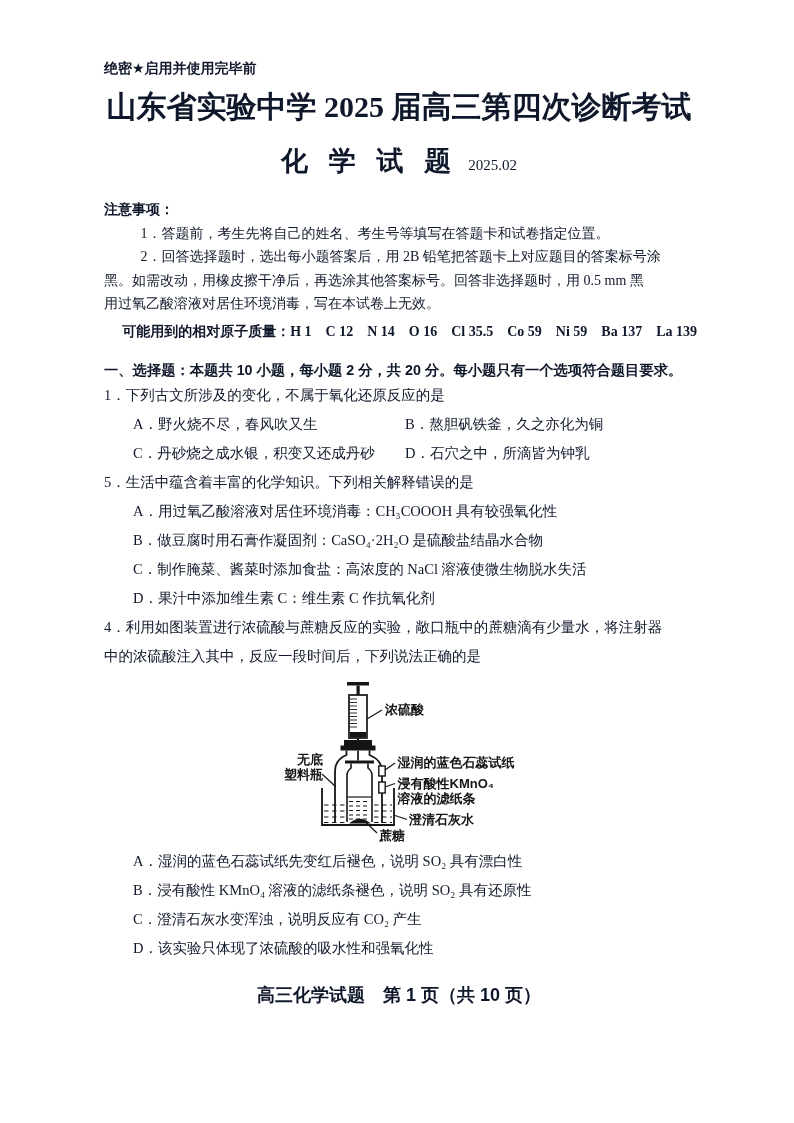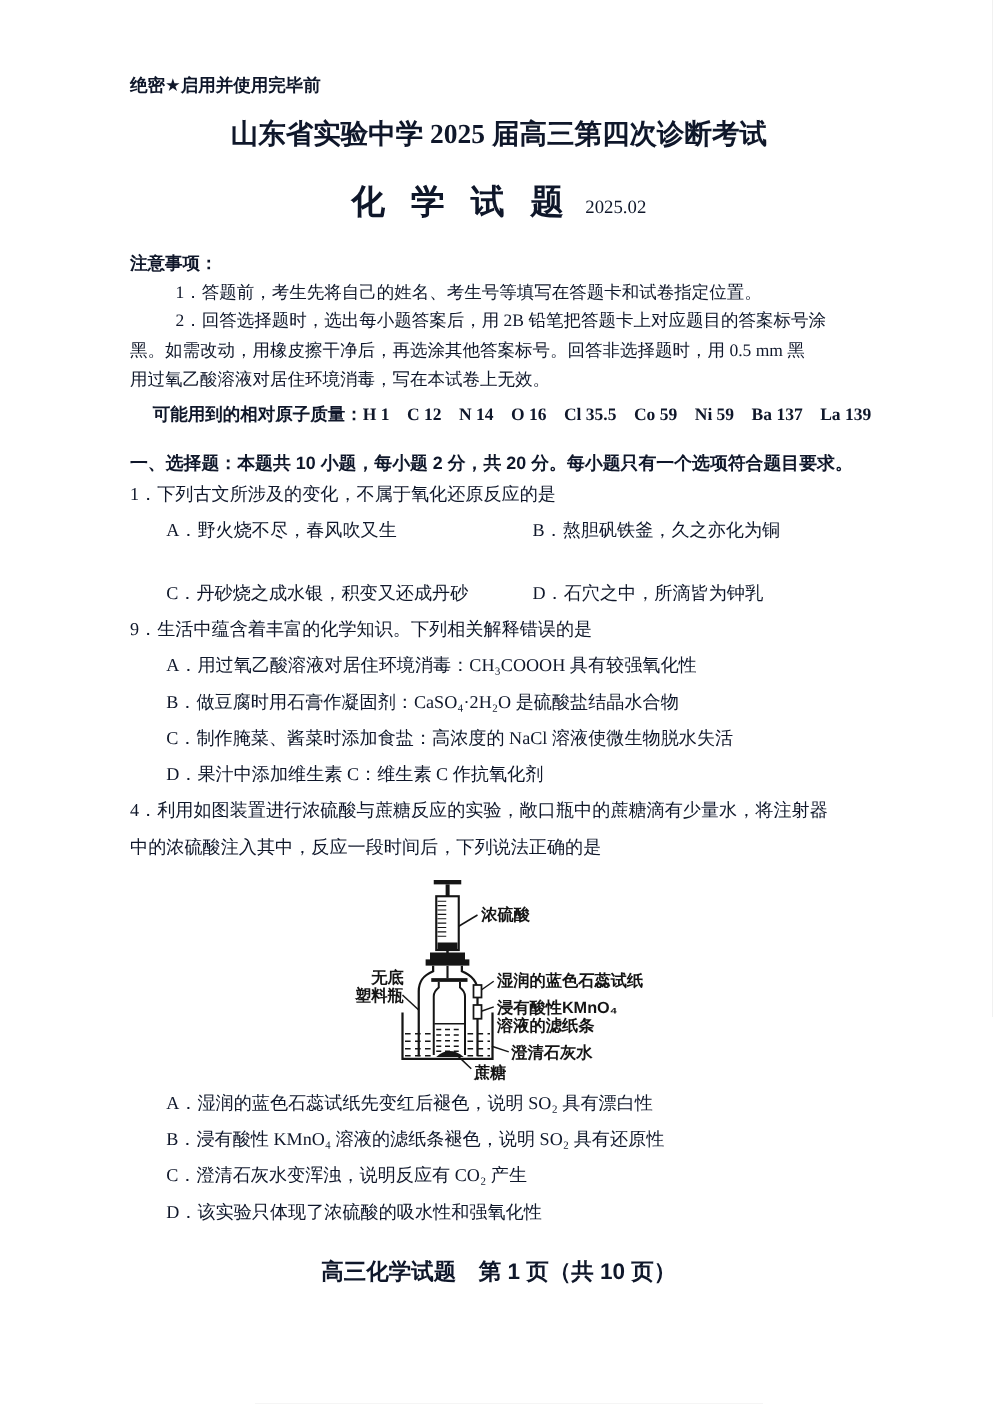--- a/index.html
+++ b/index.html
@@ -9,34 +9,34 @@
     margin:0 auto;
     background:#ffffff;
     box-sizing:border-box;
     padding:0 100px 0 104px;
     overflow:hidden;
     color:#0f172a;
     font-family:"Liberation Serif","DejaVu Serif",serif;
   }
   .hei{font-family:"Liberation Sans","DejaVu Sans",sans-serif;}
   .security{padding-top:60px;font-size:14px;font-weight:700;}
-  .exam-title{margin:14px 0 0 0;text-align:center;font-size:22px;font-weight:700;line-height:30px;}
+  .exam-title{margin:14px 0 0 0;text-align:center;font-size:30px;font-weight:700;line-height:30px;}
   .subject-row{margin-top:20px;text-align:center;line-height:38px;white-space:nowrap;}
   .subject-title{font-size:27px;font-weight:700;letter-spacing:7px;}
   .exam-date{font-size:15px;margin-left:10px;letter-spacing:0;}
   .notice{margin-top:14px;font-size:14px;line-height:23.5px;}
   .notice-heading{font-weight:700;font-size:14px;}
   .ind-2{text-indent:2.6em;}
   .ind-1{text-indent:1.3em;}
   .atomic{font-weight:700;margin-top:4px;white-space:nowrap;}
   .section-heading{margin-top:16px;font-size:14.3px;font-weight:700;line-height:22px;white-space:nowrap;}
   .qa{font-size:14.5px;line-height:29px;}
   .stem{white-space:nowrap;}
   .opt{padding-left:29px;white-space:nowrap;}
-  .opts-2col{display:grid;grid-template-columns:272px 1fr;padding-left:29px;gap:21px;}
+  .opts-2col{display:grid;grid-template-columns:272px 1fr;padding-left:29px;}
   .figure{margin:6px 0 0 179px;width:300px;height:170px;}
   .fig-label{font:700 13px "Liberation Sans","DejaVu Sans",sans-serif;fill:#151515;}
   .footer{margin-top:22px;text-align:center;font-size:18px;font-weight:700;line-height:20px;}
 </style>
 </head>
 <body>
 
 <div class="page">
 
   <div class="security hei">绝密★启用并使用完毕前</div>
@@ -62,21 +62,21 @@
     <div class="stem">1．下列古文所涉及的变化，不属于氧化还原反应的是</div>
     <div class="opts-2col">
       <div>A．野火烧不尽，春风吹又生</div>
       <div>B．熬胆矾铁釜，久之亦化为铜</div>
       <div>C．丹砂烧之成水银，积变又还成丹砂</div>
       <div>D．石穴之中，所滴皆为钟乳</div>
     </div>
   </div>
 
   <div class="qa">
-    <div class="stem">9．生活中蕴含着丰富的化学知识。下列相关解释错误的是</div>
+    <div class="stem">5．生活中蕴含着丰富的化学知识。下列相关解释错误的是</div>
     <div class="opt">A．用过氧乙酸溶液对居住环境消毒：CH₃COOOH 具有较强氧化性</div>
     <div class="opt">B．做豆腐时用石膏作凝固剂：CaSO₄·2H₂O 是硫酸盐结晶水合物</div>
     <div class="opt">C．制作腌菜、酱菜时添加食盐：高浓度的 NaCl 溶液使微生物脱水失活</div>
     <div class="opt">D．果汁中添加维生素 C：维生素 C 作抗氧化剂</div>
   </div>
 
   <div class="qa">
     <div class="stem">4．利用如图装置进行浓硫酸与蔗糖反应的实验，敞口瓶中的蔗糖滴有少量水，将注射器</div>
     <div class="stem">中的浓硫酸注入其中，反应一段时间后，下列说法正确的是</div>
 

